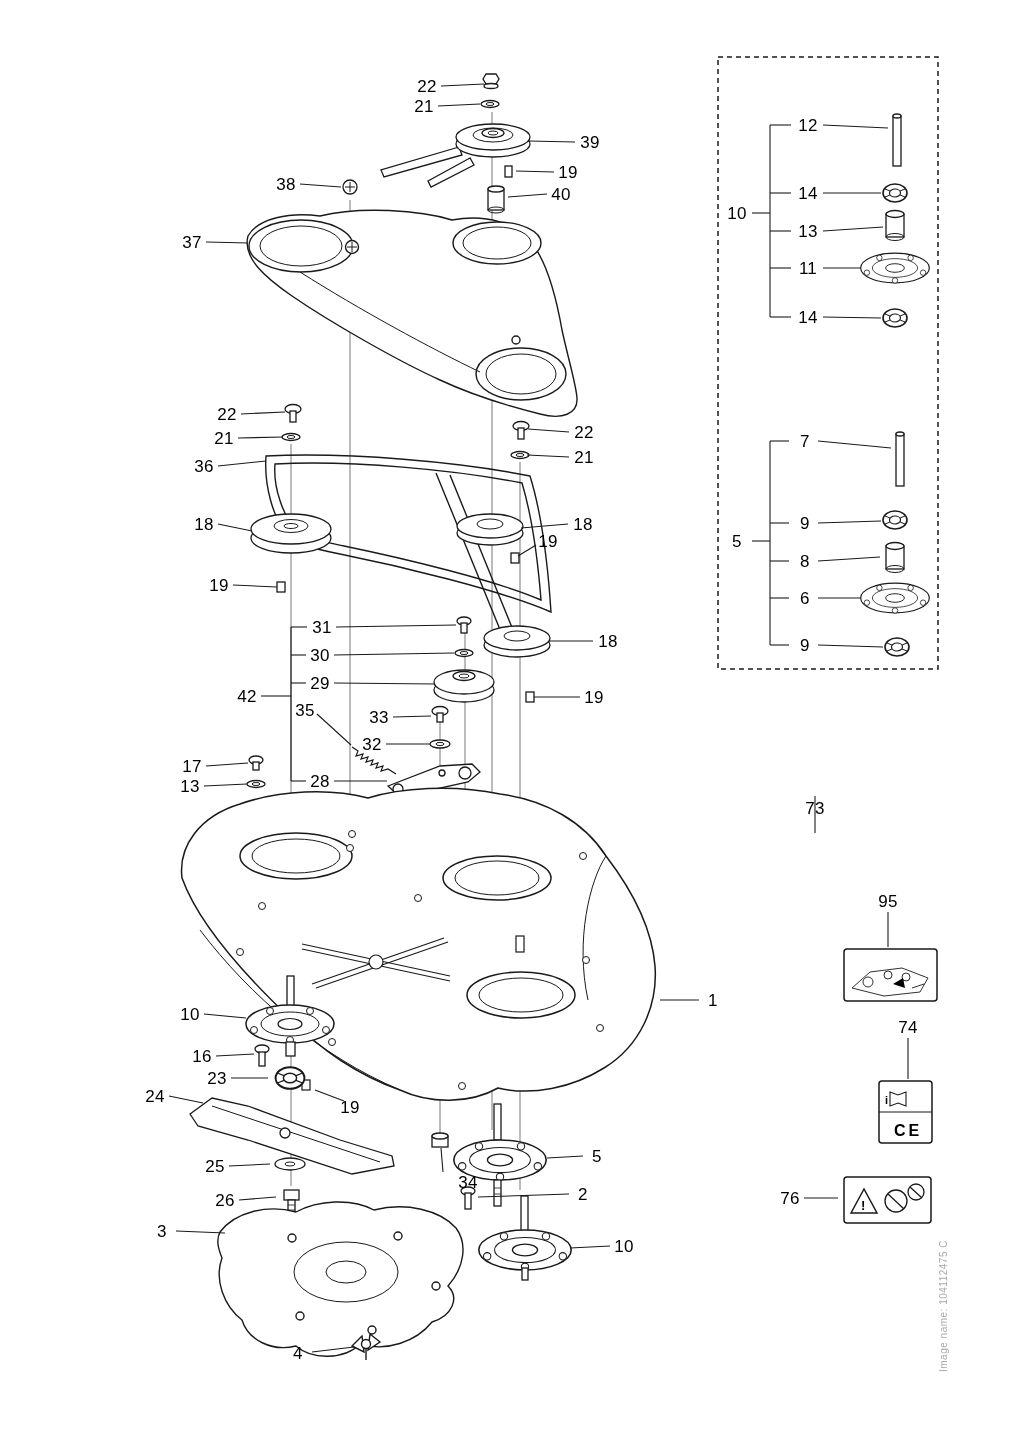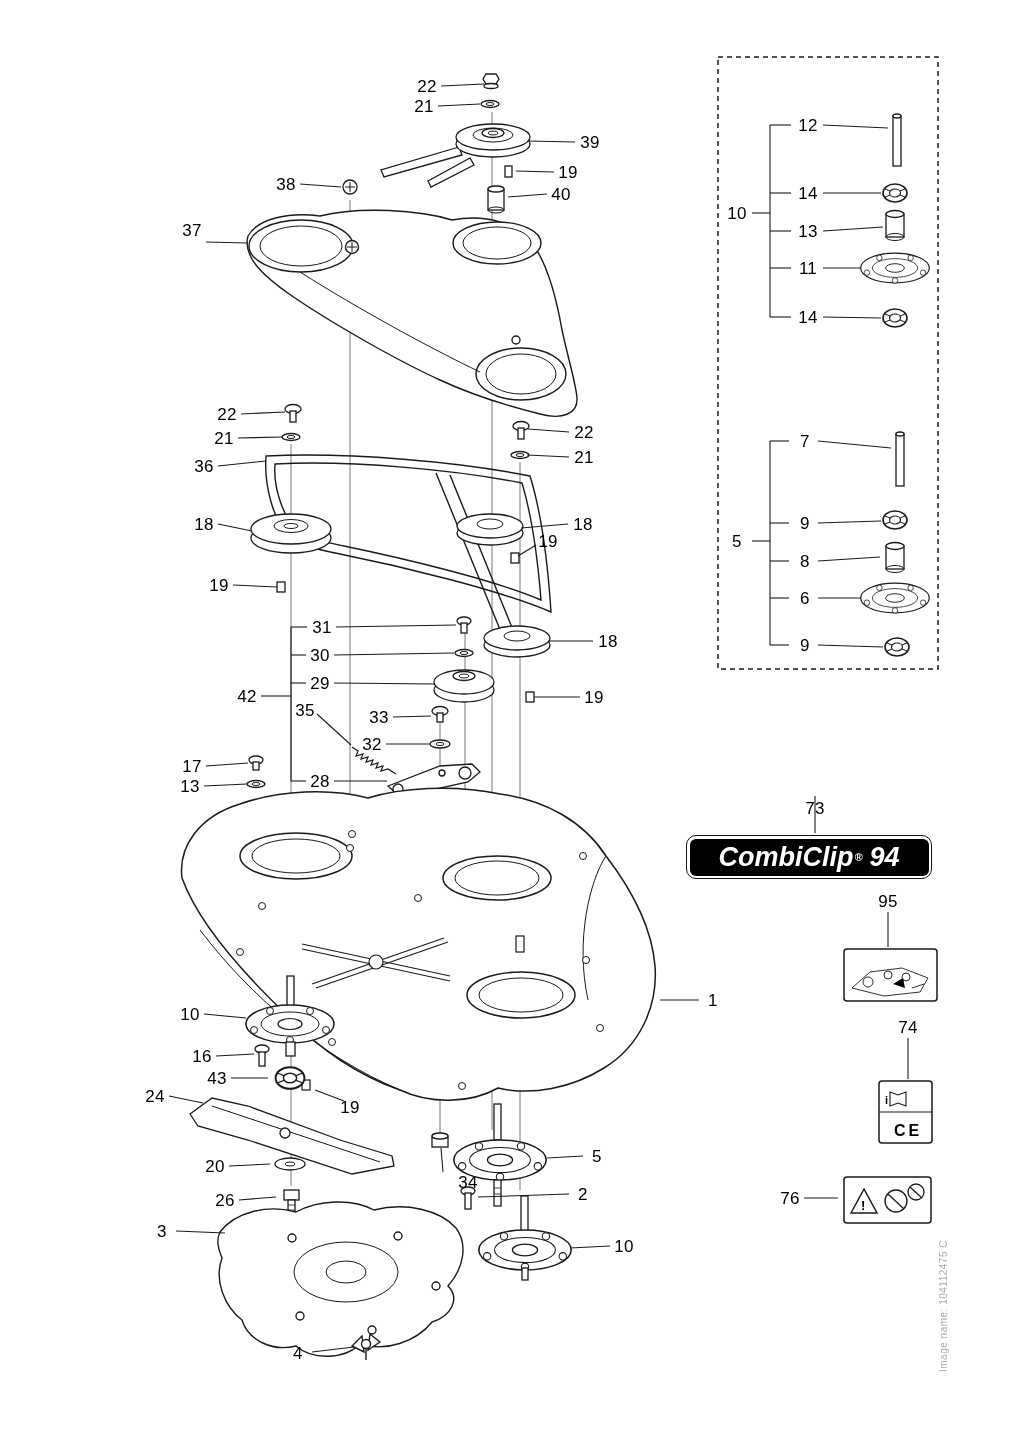--- a/index.html
+++ b/index.html
@@ -358,21 +358,21 @@
     <line x1="910" y1="1187" x2="922" y2="1198" stroke-width="1.3"></line>
   </g>
 </svg>
 
 <div class="co" style="left:427px;top:86px">22</div>
 <div class="co" style="left:424px;top:106px">21</div>
 <div class="co" style="left:590px;top:142px">39</div>
 <div class="co" style="left:286px;top:184px">38</div>
 <div class="co" style="left:568px;top:172px">19</div>
 <div class="co" style="left:561px;top:194px">40</div>
-<div class="co" style="left:192px;top:230px">37</div>
+<div class="co" style="left:192px;top:242px">37</div>
 <div class="co" style="left:227px;top:414px">22</div>
 <div class="co" style="left:224px;top:438px">21</div>
 <div class="co" style="left:584px;top:432px">22</div>
 <div class="co" style="left:584px;top:457px">21</div>
 <div class="co" style="left:204px;top:466px">36</div>
 <div class="co" style="left:204px;top:524px">18</div>
 <div class="co" style="left:583px;top:524px">18</div>
 <div class="co" style="left:548px;top:541px">19</div>
 <div class="co" style="left:219px;top:585px">19</div>
 <div class="co" style="left:322px;top:627px">31</div>
@@ -386,24 +386,24 @@
 <div class="co" style="left:372px;top:744px">32</div>
 <div class="co" style="left:192px;top:766px">17</div>
 <div class="co" style="left:190px;top:786px">13</div>
 <div class="co" style="left:320px;top:781px">28</div>
 <div class="co" style="left:815px;top:808px">73</div>
 <div class="co" style="left:888px;top:901px">95</div>
 <div class="co" style="left:713px;top:1000px">1</div>
 <div class="co" style="left:190px;top:1014px">10</div>
 <div class="co" style="left:908px;top:1027px">74</div>
 <div class="co" style="left:202px;top:1056px">16</div>
-<div class="co" style="left:217px;top:1078px">43</div>
+<div class="co" style="left:217px;top:1078px">23</div>
 <div class="co" style="left:155px;top:1096px">24</div>
 <div class="co" style="left:350px;top:1107px">19</div>
-<div class="co" style="left:215px;top:1166px">20</div>
+<div class="co" style="left:215px;top:1166px">25</div>
 <div class="co" style="left:597px;top:1156px">5</div>
 <div class="co" style="left:468px;top:1182px">34</div>
 <div class="co" style="left:225px;top:1200px">26</div>
 <div class="co" style="left:583px;top:1194px">2</div>
 <div class="co" style="left:790px;top:1198px">76</div>
 <div class="co" style="left:162px;top:1231px">3</div>
 <div class="co" style="left:624px;top:1246px">10</div>
 <div class="co" style="left:298px;top:1353px">4</div>
 
 <div class="co" style="left:808px;top:125px">12</div>
@@ -412,23 +412,16 @@
 <div class="co" style="left:808px;top:231px">13</div>
 <div class="co" style="left:808px;top:268px">11</div>
 <div class="co" style="left:808px;top:317px">14</div>
 <div class="co" style="left:805px;top:441px">7</div>
 <div class="co" style="left:805px;top:523px">9</div>
 <div class="co" style="left:737px;top:541px">5</div>
 <div class="co" style="left:805px;top:561px">8</div>
 <div class="co" style="left:805px;top:598px">6</div>
 <div class="co" style="left:805px;top:645px">9</div>
 
-<div class="badge-outer">
-  <div class="badge-inner">
-    <span class="badge-name">CombiClip</span>
-        <span class="badge-reg">®</span>
-        <span class="badge-num">94</span>
-  </div>
+
+<div class="wm">Image name: 104112475 C</div>
+
 </div>
 
-<div class="wm">Image name: 104112475 C</div>
-
-</div>
-
 </body></html>

